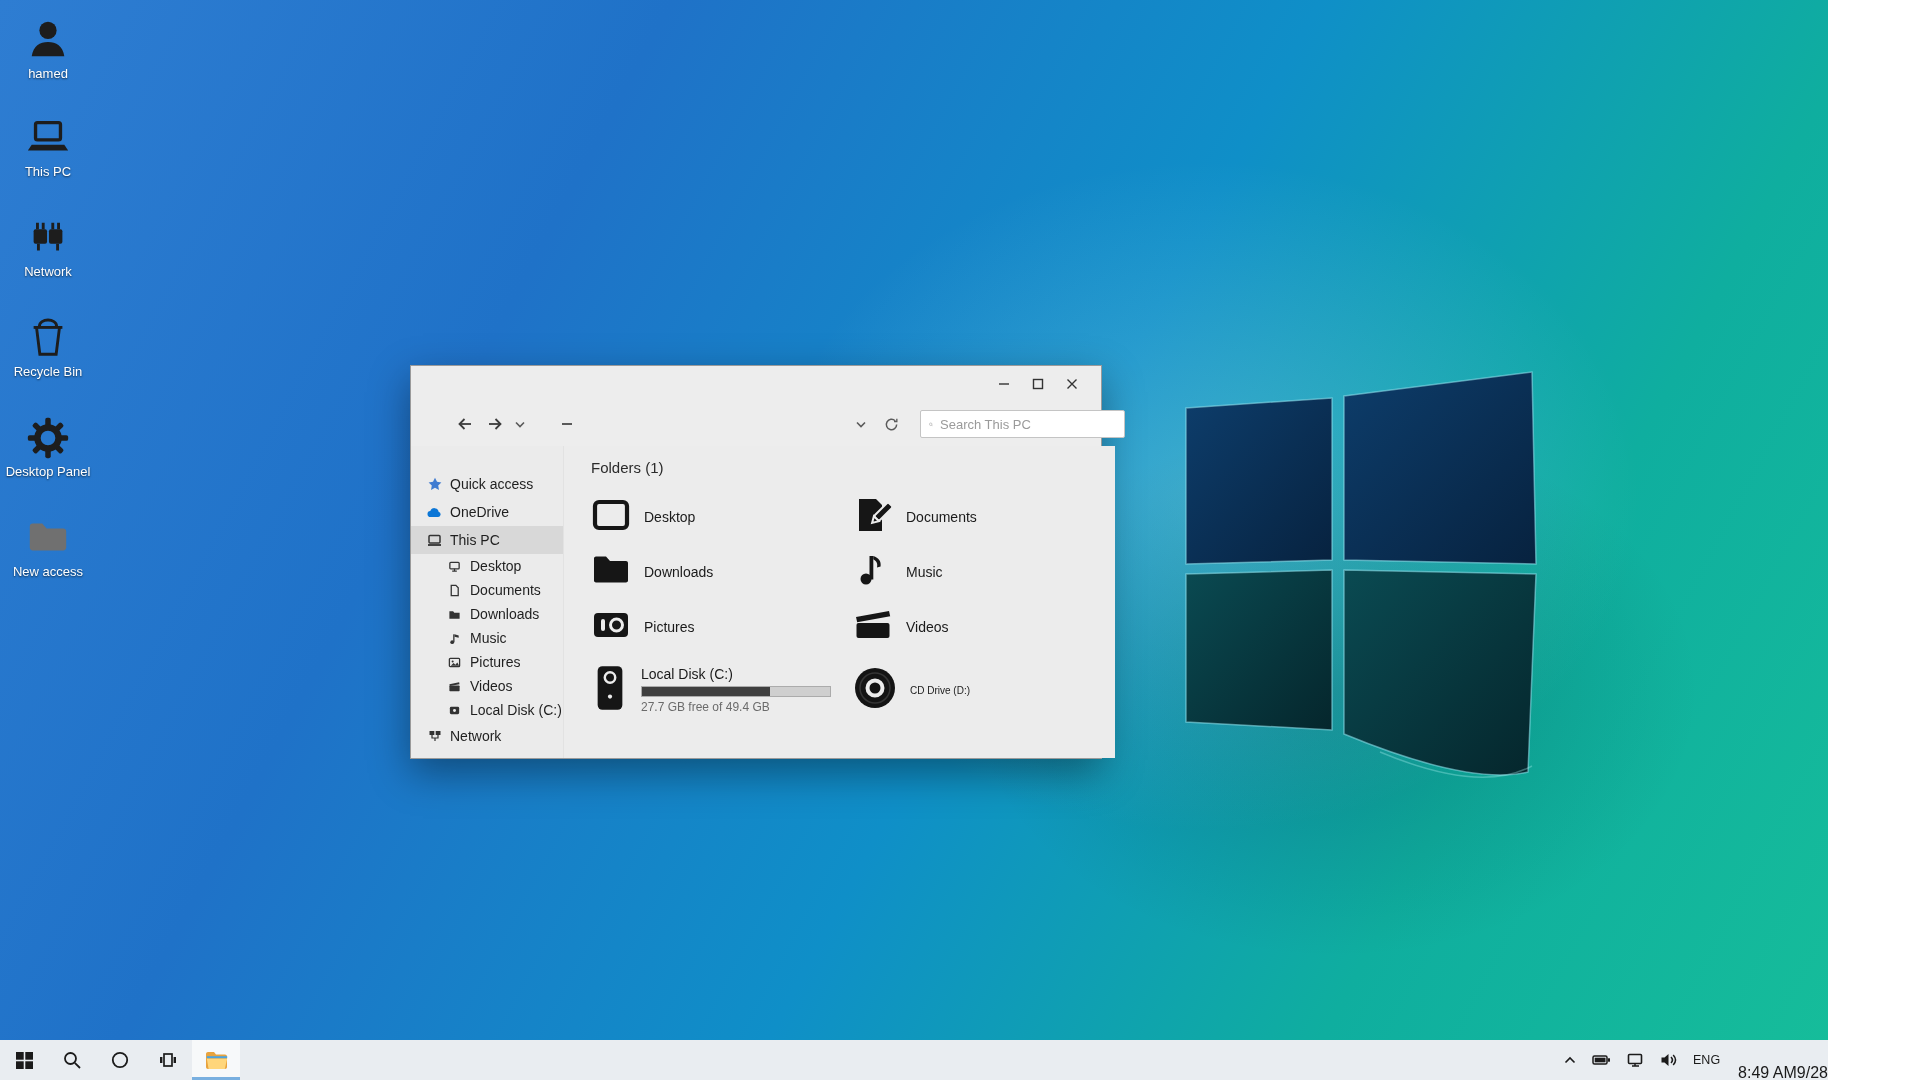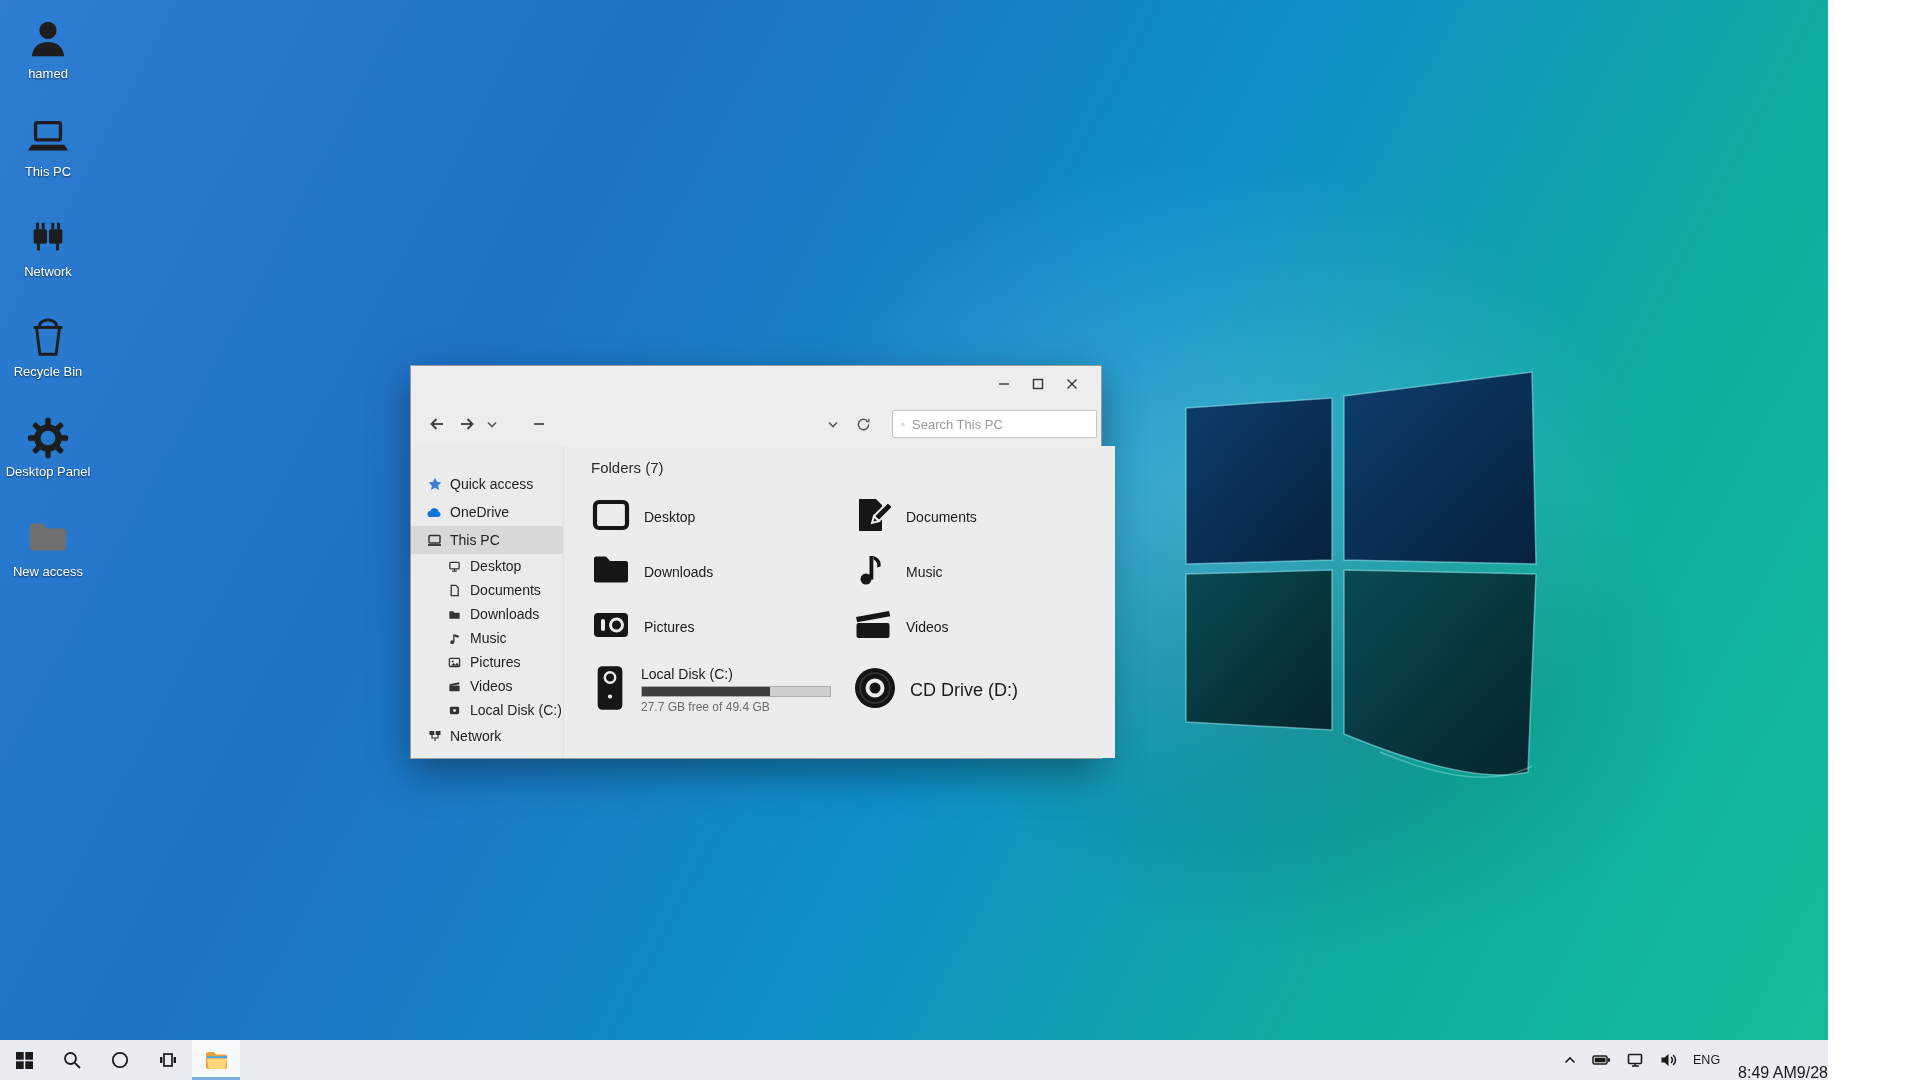--- a/index.html
+++ b/index.html
@@ -22,21 +22,21 @@
     text-shadow:0 1px 2px rgba(0,0,0,.65); }
 
   
   .window { position:absolute; left:410px; top:365px; width:692px; height:394px;
     background:#ededed; border:1px solid #9a9a9a;
     box-shadow:0 14px 38px rgba(0,0,0,.38); display:flex; flex-direction:column; }
   .titlebar { position:relative; height:36px; flex:0 0 36px; }
   .caps { position:absolute; right:12px; top:4px; display:flex; }
   .cap { width:34px; height:28px; display:flex; align-items:center; justify-content:center; }
 
-  .toolbar { height:44px; flex:0 0 44px; display:flex; align-items:center; position:relative; }
+  .toolbar { height:44px; flex:0 0 44px; display:flex; align-items:center; position:relative;margin-left:28px; }
   .tbtn { width:28px; height:28px; display:flex; align-items:center; justify-content:center; }
   .tb-back { margin-left:12px; } .tb-fwd { margin-left:2px; }
   .tb-caret { margin-left:2px; width:18px; }
   .tb-crumb { margin-left:24px; }
   .tb-addr-caret { position:absolute; left:408px; }
   .tb-refresh { position:absolute; left:438px; }
   .searchbox { position:absolute; left:481px; top:8px; width:205px; height:28px;
     background:#fff; border:1px solid #c4c4c4; border-radius:2px;
     display:flex; align-items:center; padding:0 8px; gap:7px; }
   .searchbox input { flex:1; border:none; outline:none; background:transparent;
@@ -64,21 +64,21 @@
   .devheading { margin-top:6px; }
   .devrow { margin-top:10px; display:flex; }
   .disktile { width:262px; display:flex; gap:12px; cursor:default; }
   .diskinfo { padding-top:2px; }
   .diskinfo .dlabel { font-size:14px; color:#1a1a1a; }
   .pbar { margin-top:4px; width:190px; height:11px; background:#cfcfcf;
     border:1px solid #ababab; }
   .pfill { height:100%; background:#3f3f3f; }
   .ddetail { margin-top:3px; font-size:12px; color:#6b6b6b; }
   .cdtile { display:flex; align-items:center; gap:13px; cursor:default; }
-  .cdtile .tlabel { font-size:18px; color:#1a1a1a; }
+  .cdtile .tlabel { font-size:10px; color:#1a1a1a; }
 
   
   .taskbar { position:absolute; left:0; bottom:0; width:1920px; height:40px;
     background:#e9edf1; display:flex; align-items:stretch; }
   .tcell { width:48px; display:flex; align-items:center; justify-content:center; }
   .tcell.active { background:rgba(255,255,255,.65); box-shadow:inset 0 -3px 0 #79b0e0; }
   .tray { margin-left:auto; display:flex; align-items:stretch; }
   .trcell { padding:0 8px; display:flex; align-items:center; justify-content:center; }
   .lang { font-size:12.5px; color:#1a1a1a;text-align:right; }
   .clock { flex-direction:row; line-height:15px; font-size:16px; color:#1a1a1a;
@@ -347,21 +347,21 @@
                 <rect x="1.5" y="2" width="4.8" height="4" fill="#333"></rect>
                 <rect x="7.7" y="2" width="4.8" height="4" fill="#333"></rect>
                 <path d="M4 6v3h6V6M7 9v3" fill="none" stroke="#333" stroke-width="1.2"></path>
               </svg>
           </span>
           <span class="slabel">Network</span>
         </div>
       </div>
 
       <div class="content">
-        <div class="gheading">Folders (7)</div>
+        <div class="gheading">Folders (1)</div>
 
         <div class="tilegrid">
           <div class="tile">
             <span>
               <svg width="40" height="40" viewBox="0 0 40 40">
                   <rect x="4" y="7" width="32" height="26" rx="4" fill="none" stroke="#161616" stroke-width="4.2"></rect>
                 </svg>
             </span>
             <span class="tlabel">Desktop</span>
           </div>

